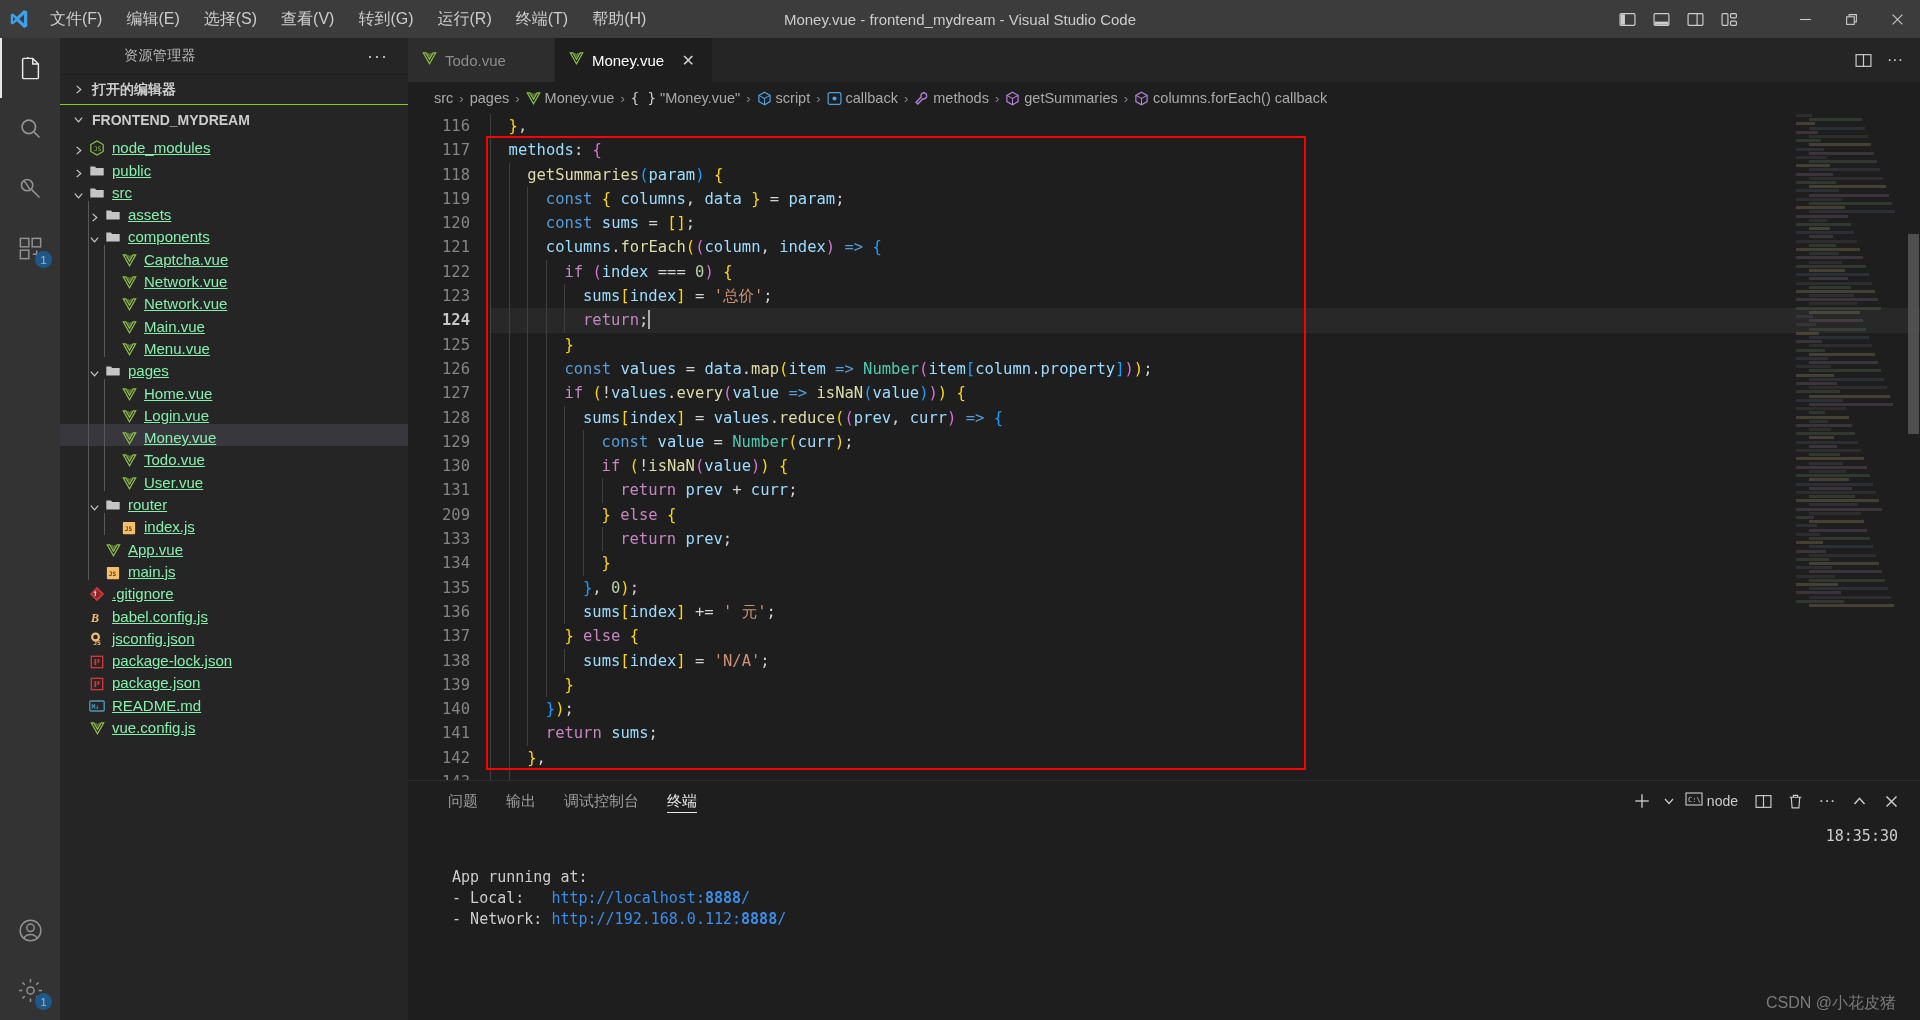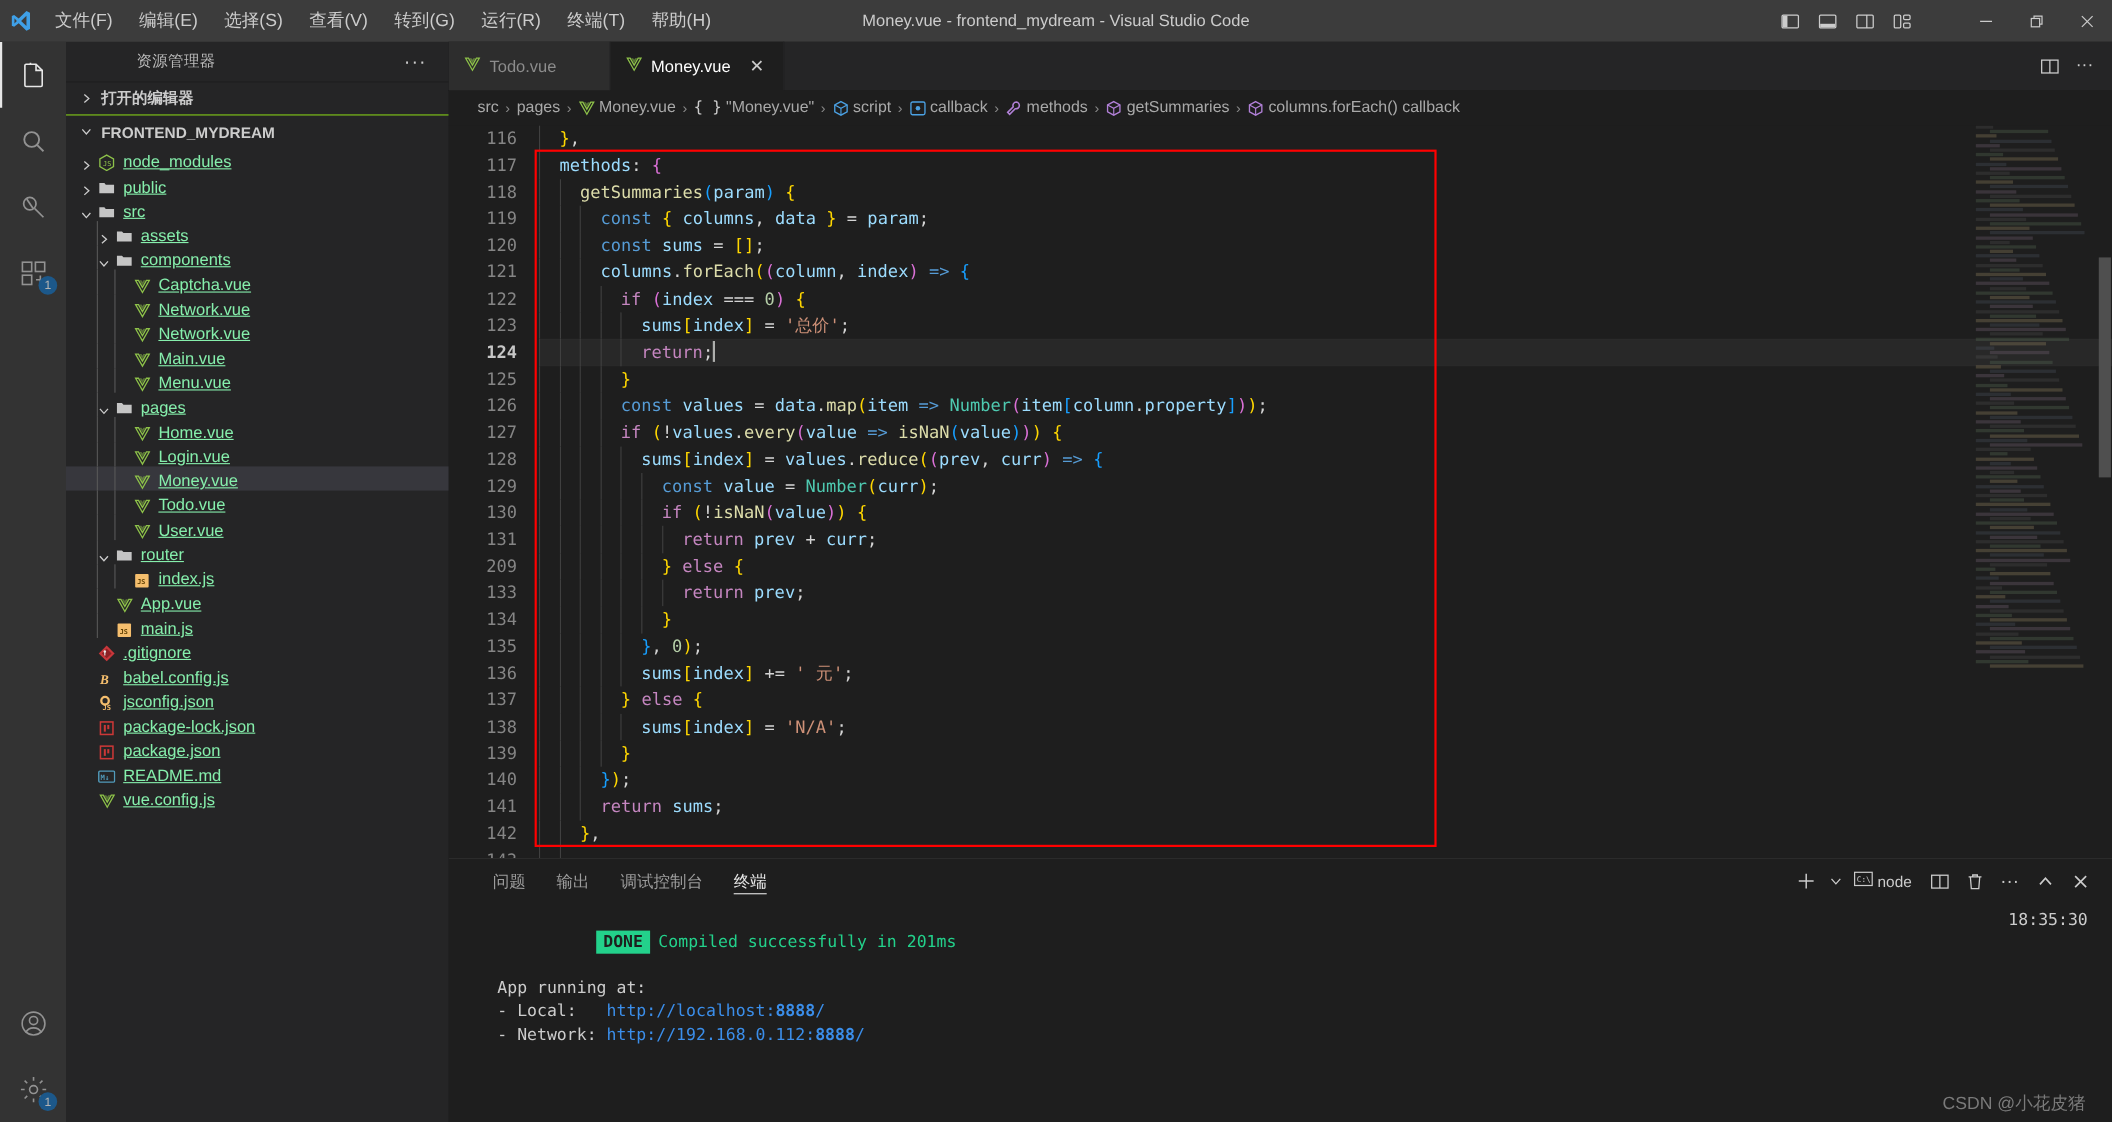--- a/index.html
+++ b/index.html
@@ -977,23 +977,20 @@
             <div class="pa">
               <svg width="15" height="15" viewBox="0 0 12 12" fill="none" stroke="#cccccc" stroke-width="1.2">
                   <line x1="2" y1="2" x2="10" y2="10"></line>
                   <line x1="10" y1="2" x2="2" y2="10"></line>
                 </svg>
             </div>
           </div>
         </div>
         <div class="term-body">
           <div class="term-clock">18:35:30</div>
-          <div class="term-line">
-            <span class="tag-done">DONE</span><span class="term-green">Compiled successfully in 201ms</span>
-          </div>
           <div class="term-line">&nbsp;</div>
           <div class="term-line">&nbsp;</div>
           <div class="term-line">  App running at:</div>
           <div class="term-line"><span>  - Local:   </span><span class="term-blue">http://localhost:</span><span class="term-blue-b">8888</span><span class="term-blue">/</span></div>
           <div class="term-line"><span>  - Network: </span><span class="term-blue">http://192.168.0.112:</span><span class="term-blue-b">8888</span><span class="term-blue">/</span></div>
         </div>
       </div>
     </div>
   </div>
 

